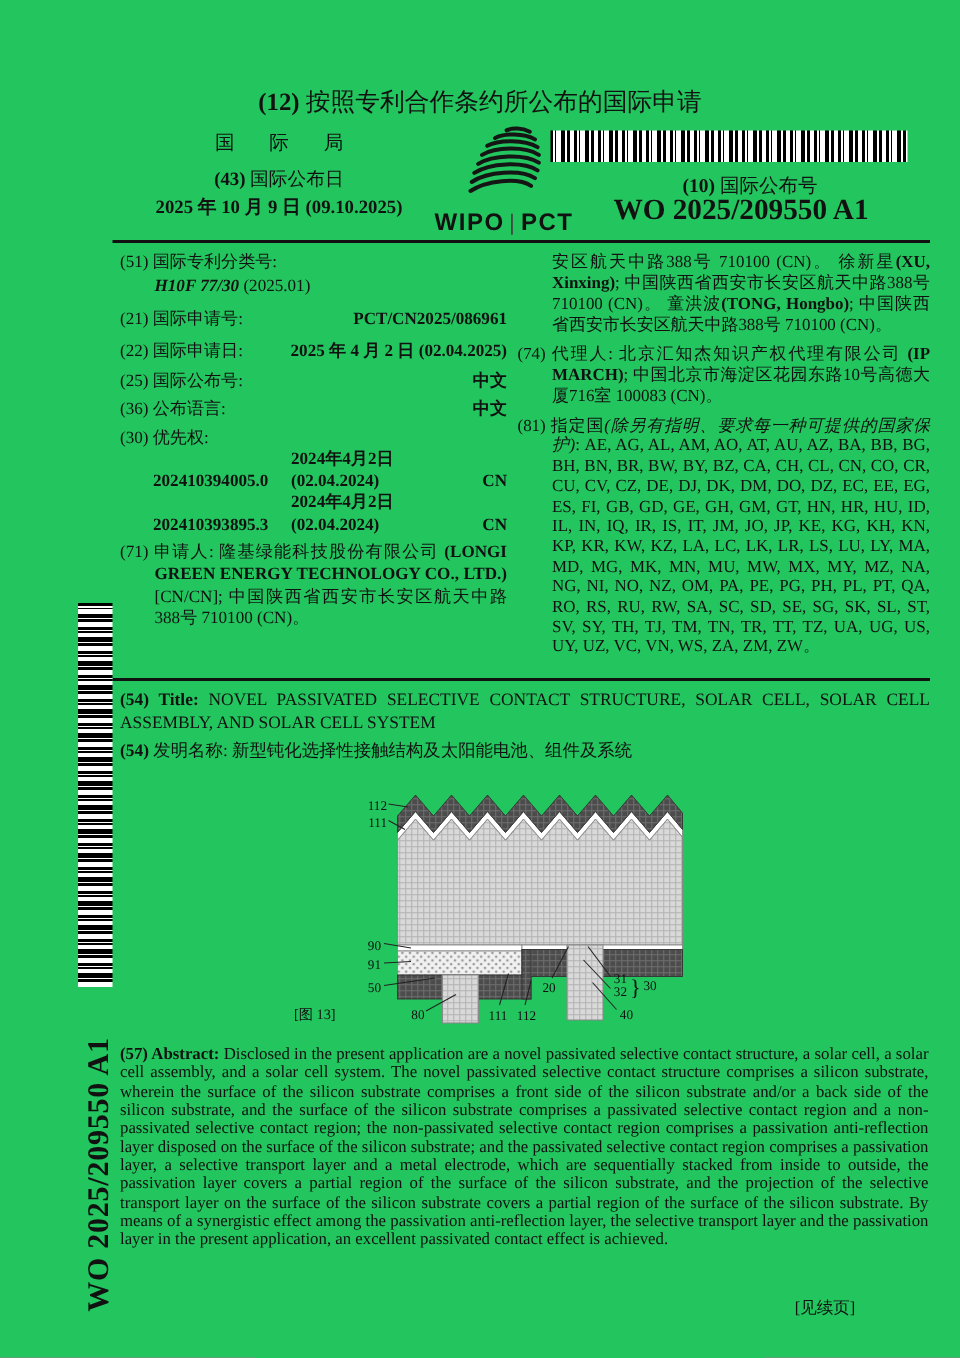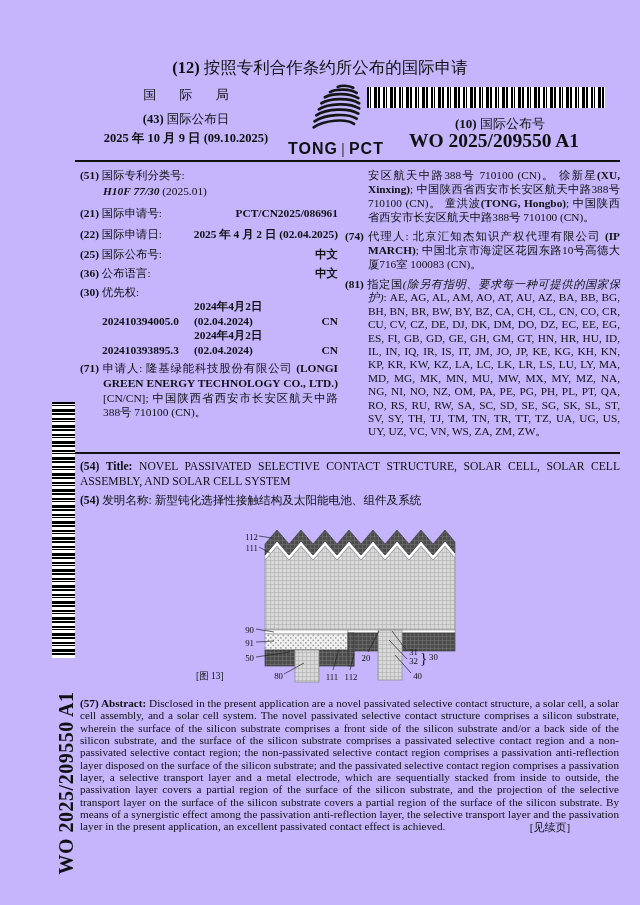--- a/index.html
+++ b/index.html
@@ -1,20 +1,20 @@
 <!DOCTYPE html>
 <html><head>
 <meta charset="utf-8">
 <style>
   html,body{margin:0;padding:0;background:#888;}
-  .page{position:relative;width:640px;height:905px;background:#c4b5fd;color:#111;
+  .page{position:relative;width:640px;height:905px;background:#22c55e;color:#111;
         font-family:"Liberation Serif","DejaVu Serif",serif;overflow:hidden;}
   .sb{font-weight:bold;}
   .si{font-style:italic;}
-  .num{font-weight:bold;}
+  .num{font-weight:normal;}
   .para{text-align:justify;}
 
   
   .h12{position:absolute;top:57px;left:0;width:100%;text-align:center;font-size:16.5px;white-space:nowrap;}
   .org-block{position:absolute;left:88px;top:84px;width:196px;text-align:center;}
   .org-line1{font-size:15px;white-space:nowrap;}
   .org-bureau{font-size:13px;letter-spacing:10px;margin-top:2px;text-indent:10px;}
   .pubdate-line{font-size:12.5px;margin-top:7px;}
   .pubdate{font-size:12.5px;font-weight:bold;margin-top:2px;white-space:nowrap;}
 
@@ -67,21 +67,21 @@
 
   
   .fig{position:absolute;left:182px;top:524px;width:280px;height:170px;}
   .fig svg{display:block;}
   .fig text{font-family:"Liberation Serif","DejaVu Serif",serif;}
 
   
   .side-barcode{position:absolute;left:52px;top:402px;width:23px;height:256px;}
   .side-pubno{position:absolute;left:-29px;top:771px;width:192px;height:24px;transform:rotate(-90deg);
               font-size:20px;font-weight:bold;text-align:center;letter-spacing:.5px;white-space:nowrap;}
-  .footer-note{position:absolute;left:500px;top:820px;width:100px;text-align:center;font-size:11px;}
+  .footer-note{position:absolute;left:500px;top:864px;width:100px;text-align:center;font-size:11px;}
 </style>
 </head>
 <body>
 
 <div class="page">
 
   <div class="h12"><span class="sb">(12) </span><span>按照专利合作条约所公布的国际申请</span></div>
 
   <div class="org-block">
     <div class="org-bureau">国 际 局</div>
@@ -96,21 +96,21 @@
         <path d="M74,11 C66,6 50,6 43,10"></path>
         <path d="M76,17 C66,11 46,11 37,16"></path>
         <path d="M77,23 C66,16 43,17 33,23"></path>
         <path d="M77,29 C66,22 41,23 30,30"></path>
         <path d="M76,35 C65,28 39,29 27,37"></path>
         <path d="M74,41 C63,34 37,36 25,44"></path>
         <path d="M71,47 C61,40 36,43 24,51"></path>
       </g>
     </svg>
     <div class="logo-text">
-      <span>TONG</span><span class="lsep">|</span><span>PCT</span>
+      <span>WIPO</span><span class="lsep">|</span><span>PCT</span>
     </div>
   </div>
 
   <div class="top-barcode bc"></div>
   <div class="pubno-label"><span class="sb">(10) </span><span>国际公布号</span></div>
   <div class="pubno">WO 2025/209550 A1</div>
 
   <div class="rule rule1"></div>
 
   <div class="col-left">

